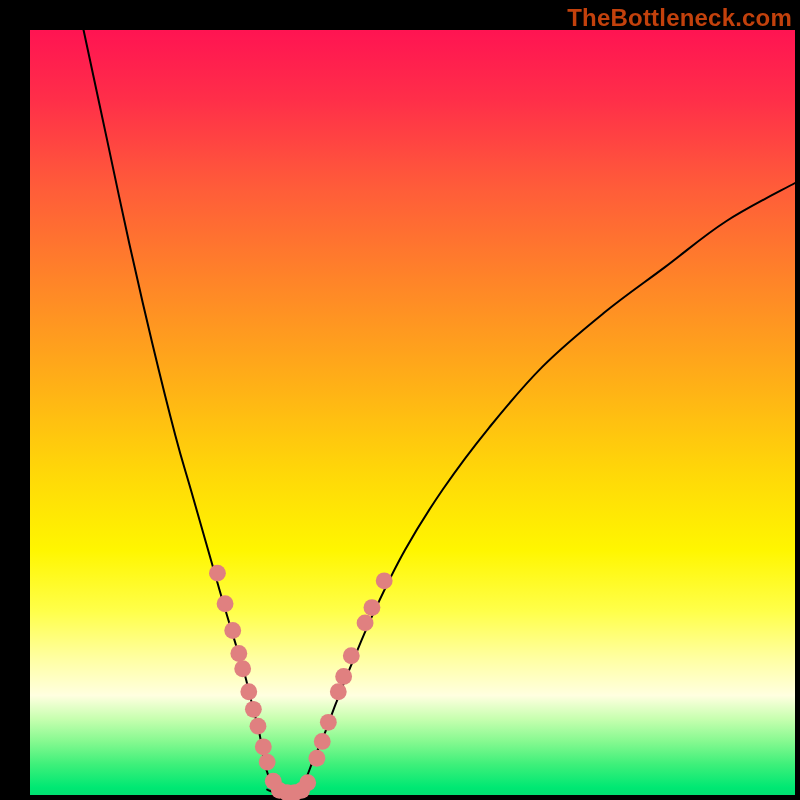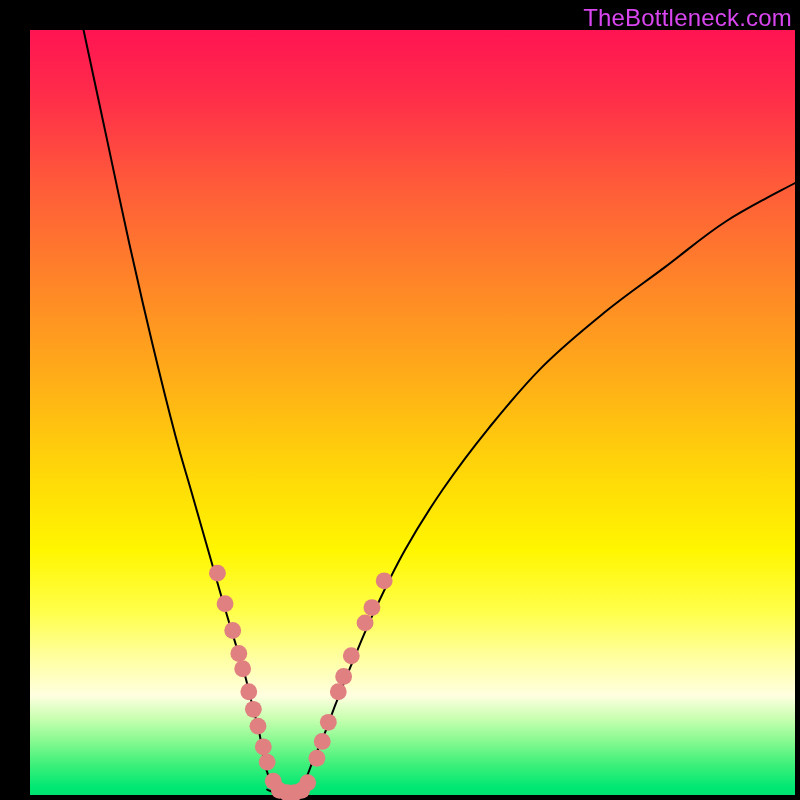--- a/index.html
+++ b/index.html
@@ -38,23 +38,23 @@
        #86f990 93%,
        #3ef07a 96%,
        #00e873 99%,
        #00e070 100%
     );
   }
   .watermark {
     position: absolute;
     top: 4px;
     right: 8px;
-    color: #d946ef;
+    color: #c2410c;
     font-size: 24px;
-    font-weight: 400;
+    font-weight: 700;
     letter-spacing: 0.2px;
     z-index: 5;
     user-select: none;
   }
   svg.curve {
     position: absolute;
     left: 0;
     top: 0;
     width: 765px;
     height: 765px;

